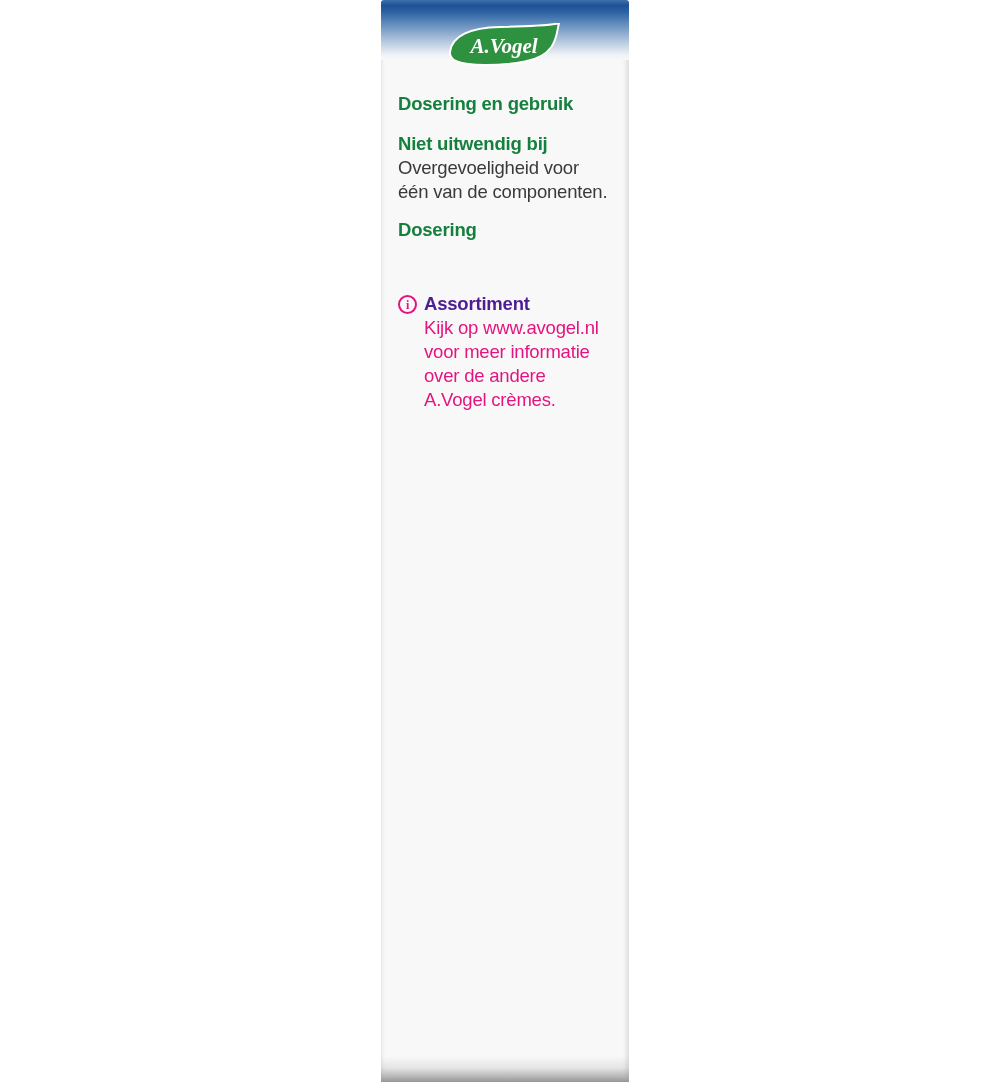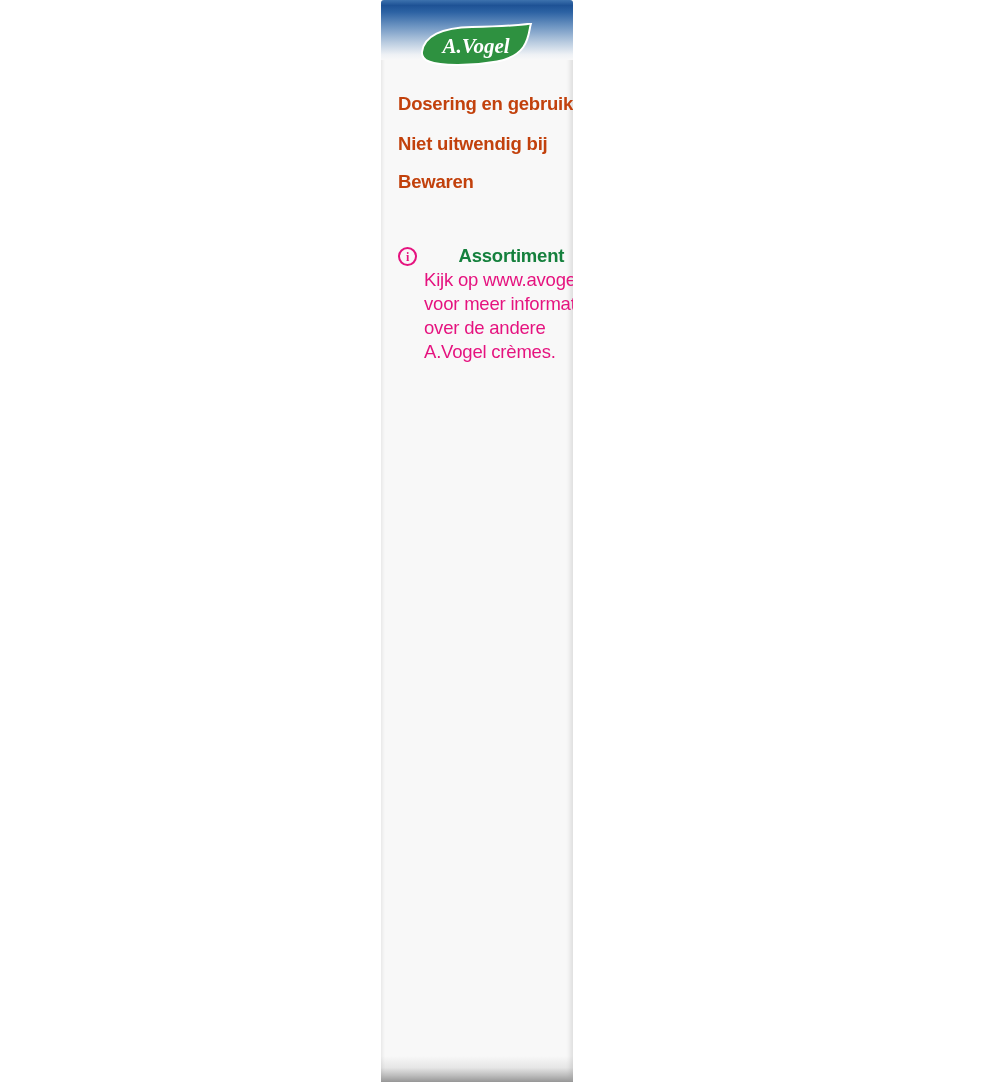--- a/index.html
+++ b/index.html
@@ -6,21 +6,21 @@
   body {
     width: 1000px; height: 1082px;
     background: #ffffff;
     font-family: "Liberation Sans", sans-serif;
     position: relative;
     overflow: hidden;
   }
   .panel {
     position: absolute;
     left: 381px; top: 0;
-    width: 192px; height: 1082px;
+    width: 248px; height: 1082px;
     background: #f8f8f8;
     border-radius: 3px 3px 0 0;
     box-shadow: inset 2px 0 3px rgba(0,0,0,0.06), inset -3px 0 4px rgba(0,0,0,0.10);
     overflow: hidden;
   }
   .top-gradient {
     position: absolute; top: 0; left: 0; right: 0; height: 60px;
     background: linear-gradient(180deg,
       #3d72ae 0%, #1e5295 9%, #2c62a3 20%,
       #6e95c2 44%, #b7cadf 70%, #eef1f5 91%, #f8f8f8 100%);
@@ -32,33 +32,33 @@
   }
   .content {
     position: absolute; top: 92px; left: 17px; width: 218px;
     color: #3a3a3c;
     font-size: 18.5px; line-height: 24px; letter-spacing: -0.2px;
   }
   .sec-heading {
     margin: 0;
     font-size: 18.5px; line-height: 24px;
     font-weight: bold;
-    color: #c2410c;
+    color: #15803d;
   }
   .body-text {
     margin: 0;
     white-space: pre;
     font-weight: normal;
   }
   .italic { font-style: italic; }
   .sec-contra   { margin-top: 16px; }
   .sec-storage  { margin-top: 14px; }
   .sec-assort   { margin-top: 50px; display: flex; align-items: flex-start; }
   .assort-text  { color: #e5137f; }
-  .assort-heading { color: #15803d; text-align: center; }
+  .assort-heading { color: #4c1d95; }
   .info-icon {
     flex: 0 0 auto;
     width: 15px; height: 15px;
     margin: 3px 7px 0 0;
     border: 2px solid #e5137f;
     border-radius: 50%;
     display: inline-flex;
     align-items: center; justify-content: center;
     color: #e5137f;
     font-size: 12px; line-height: 1;
@@ -87,24 +87,26 @@
   </svg>
 
   <div class="content">
 
     <div class="sec-dosage">
       <h2 class="sec-heading">Dosering en gebruik</h2>
     </div>
 
     <div class="sec-contra">
       <h2 class="sec-heading">Niet uitwendig bij</h2>
+      <p class="body-text">Overgevoeligheid voor
+één van de componenten.</p>
     </div>
 
     <div class="sec-storage">
-      <h2 class="sec-heading">Bewaren</h2>
+      <h2 class="sec-heading">Dosering</h2>
     </div>
 
     <div class="sec-assort">
       <span class="info-icon">i</span>
       <div class="assort-text">
         <h2 class="sec-heading assort-heading">Assortiment</h2>
         <p class="body-text">Kijk op www.avogel.nl
 voor meer informatie
 over de andere
 A.Vogel crèmes.</p>

